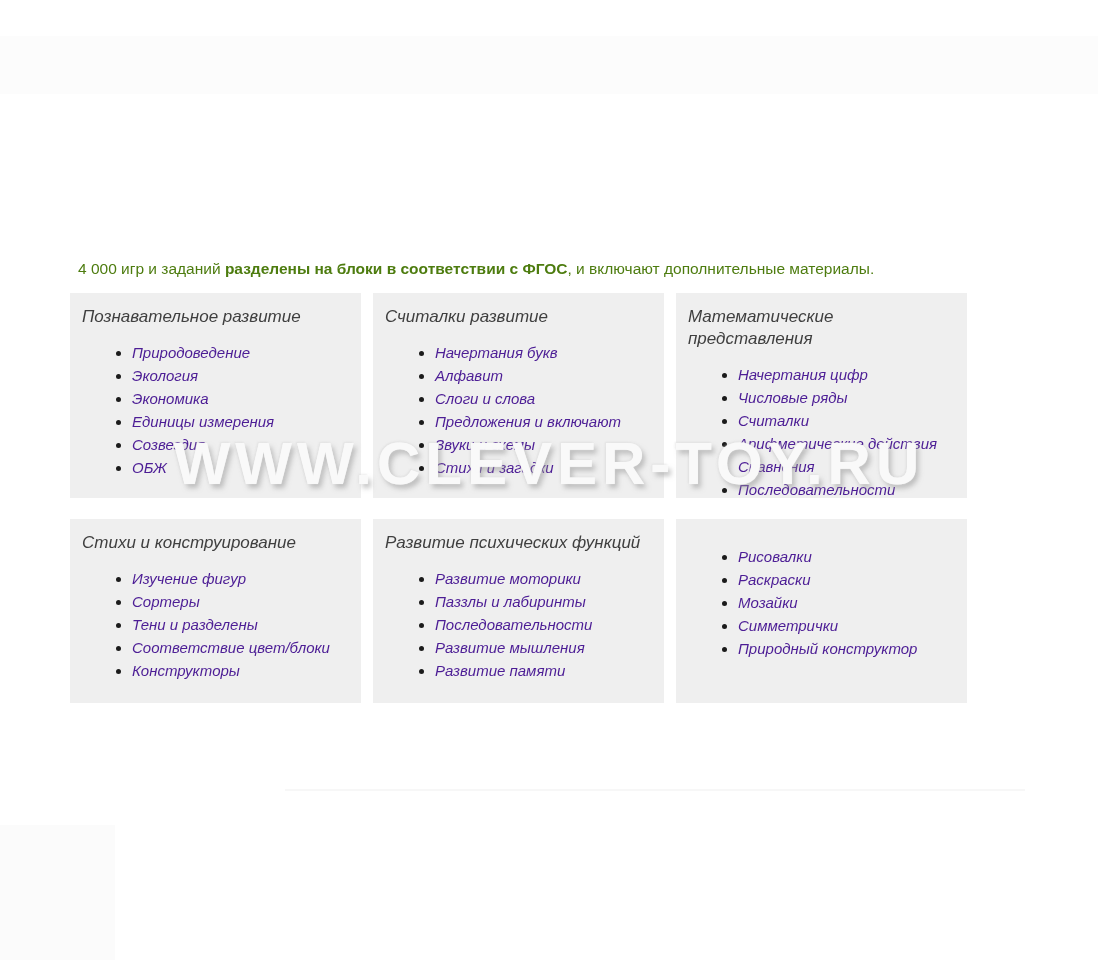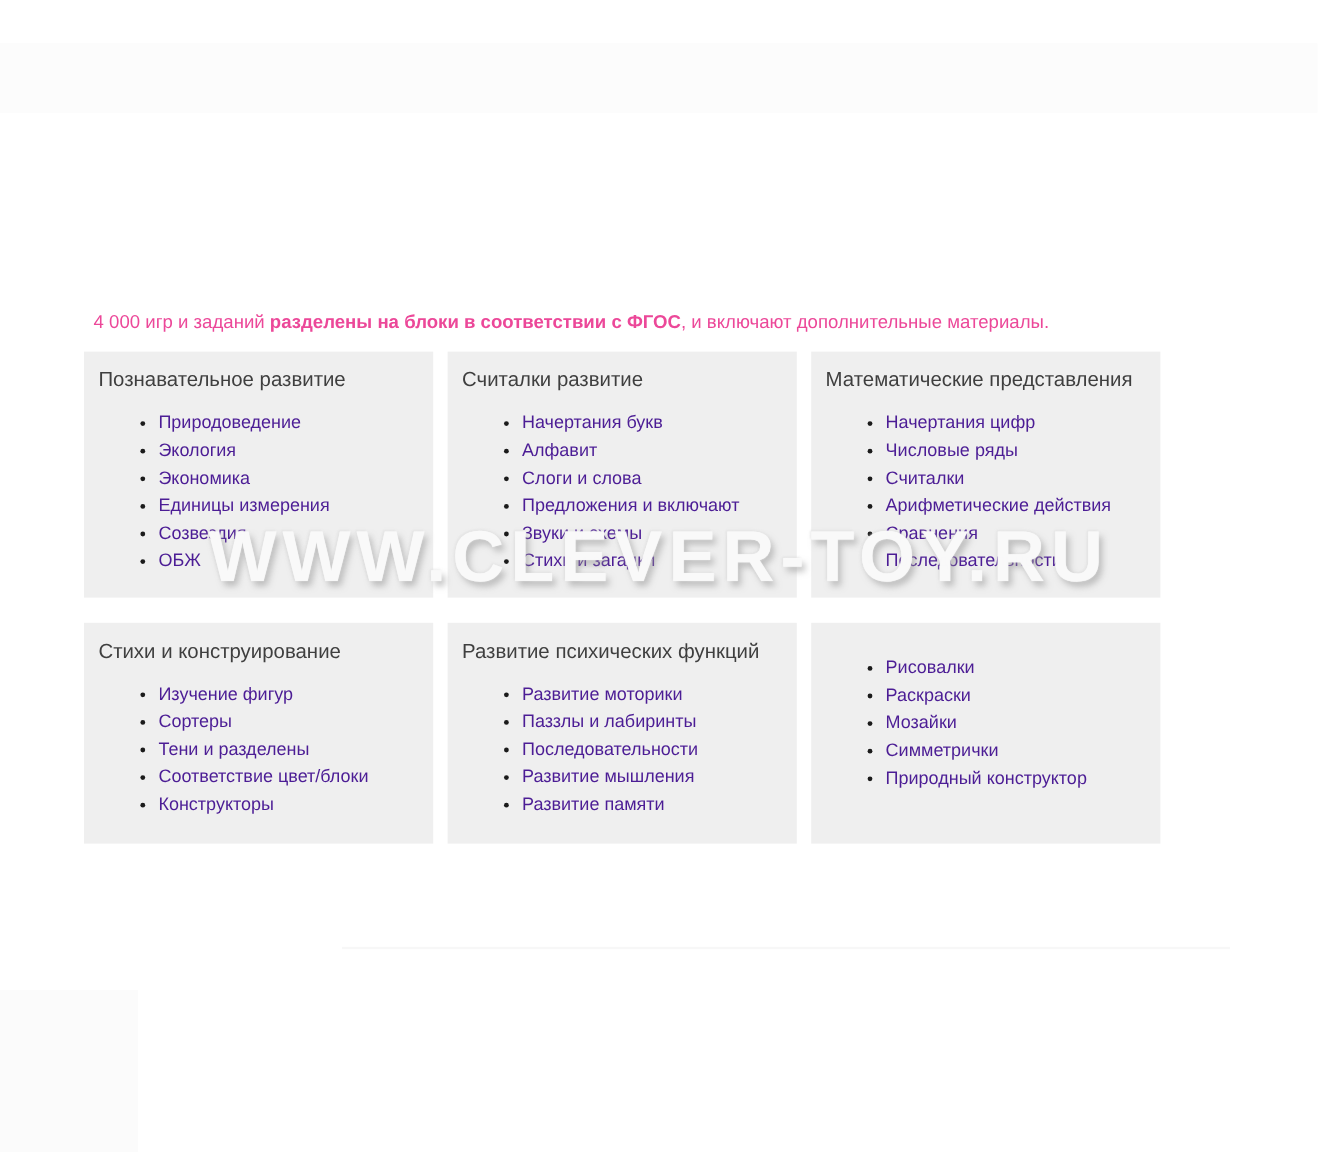--- a/index.html
+++ b/index.html
@@ -16,35 +16,36 @@
   .ghost-band   { position: absolute; left: 0; top: 36px; width: 1098px; height: 58px; background: #fcfcfc; }
   .ghost-block  { position: absolute; left: 0; top: 825px; width: 115px; height: 135px; background: #fbfbfb; }
   .ghost-line   { position: absolute; left: 285px; top: 789px; width: 740px; height: 2px; background: #f7f7f7; }
 
   .intro {
     position: absolute;
     left: 78px;
     top: 259px;
     font-size: 15.5px;
     line-height: 20px;
-    color: #ec4899;
+    color: #4d7c0f;
     white-space: nowrap;
   }
   .intro .b { font-weight: 700; }
 
   .grid {
     position: absolute;
     left: 70px;
     top: 293px;
     width: 897px;
     display: grid;
     grid-template-columns: repeat(3, 1fr);
     grid-template-rows: 205px 184px;
     column-gap: 12px;
     row-gap: 21px;
+    font-style: italic;
   }
 
   .card {
     background: #efefef;
     padding: 13px 12px 0 12px;
     overflow: hidden;
   }
   .card h3 {
     font-size: 17px;
     font-weight: 400;

